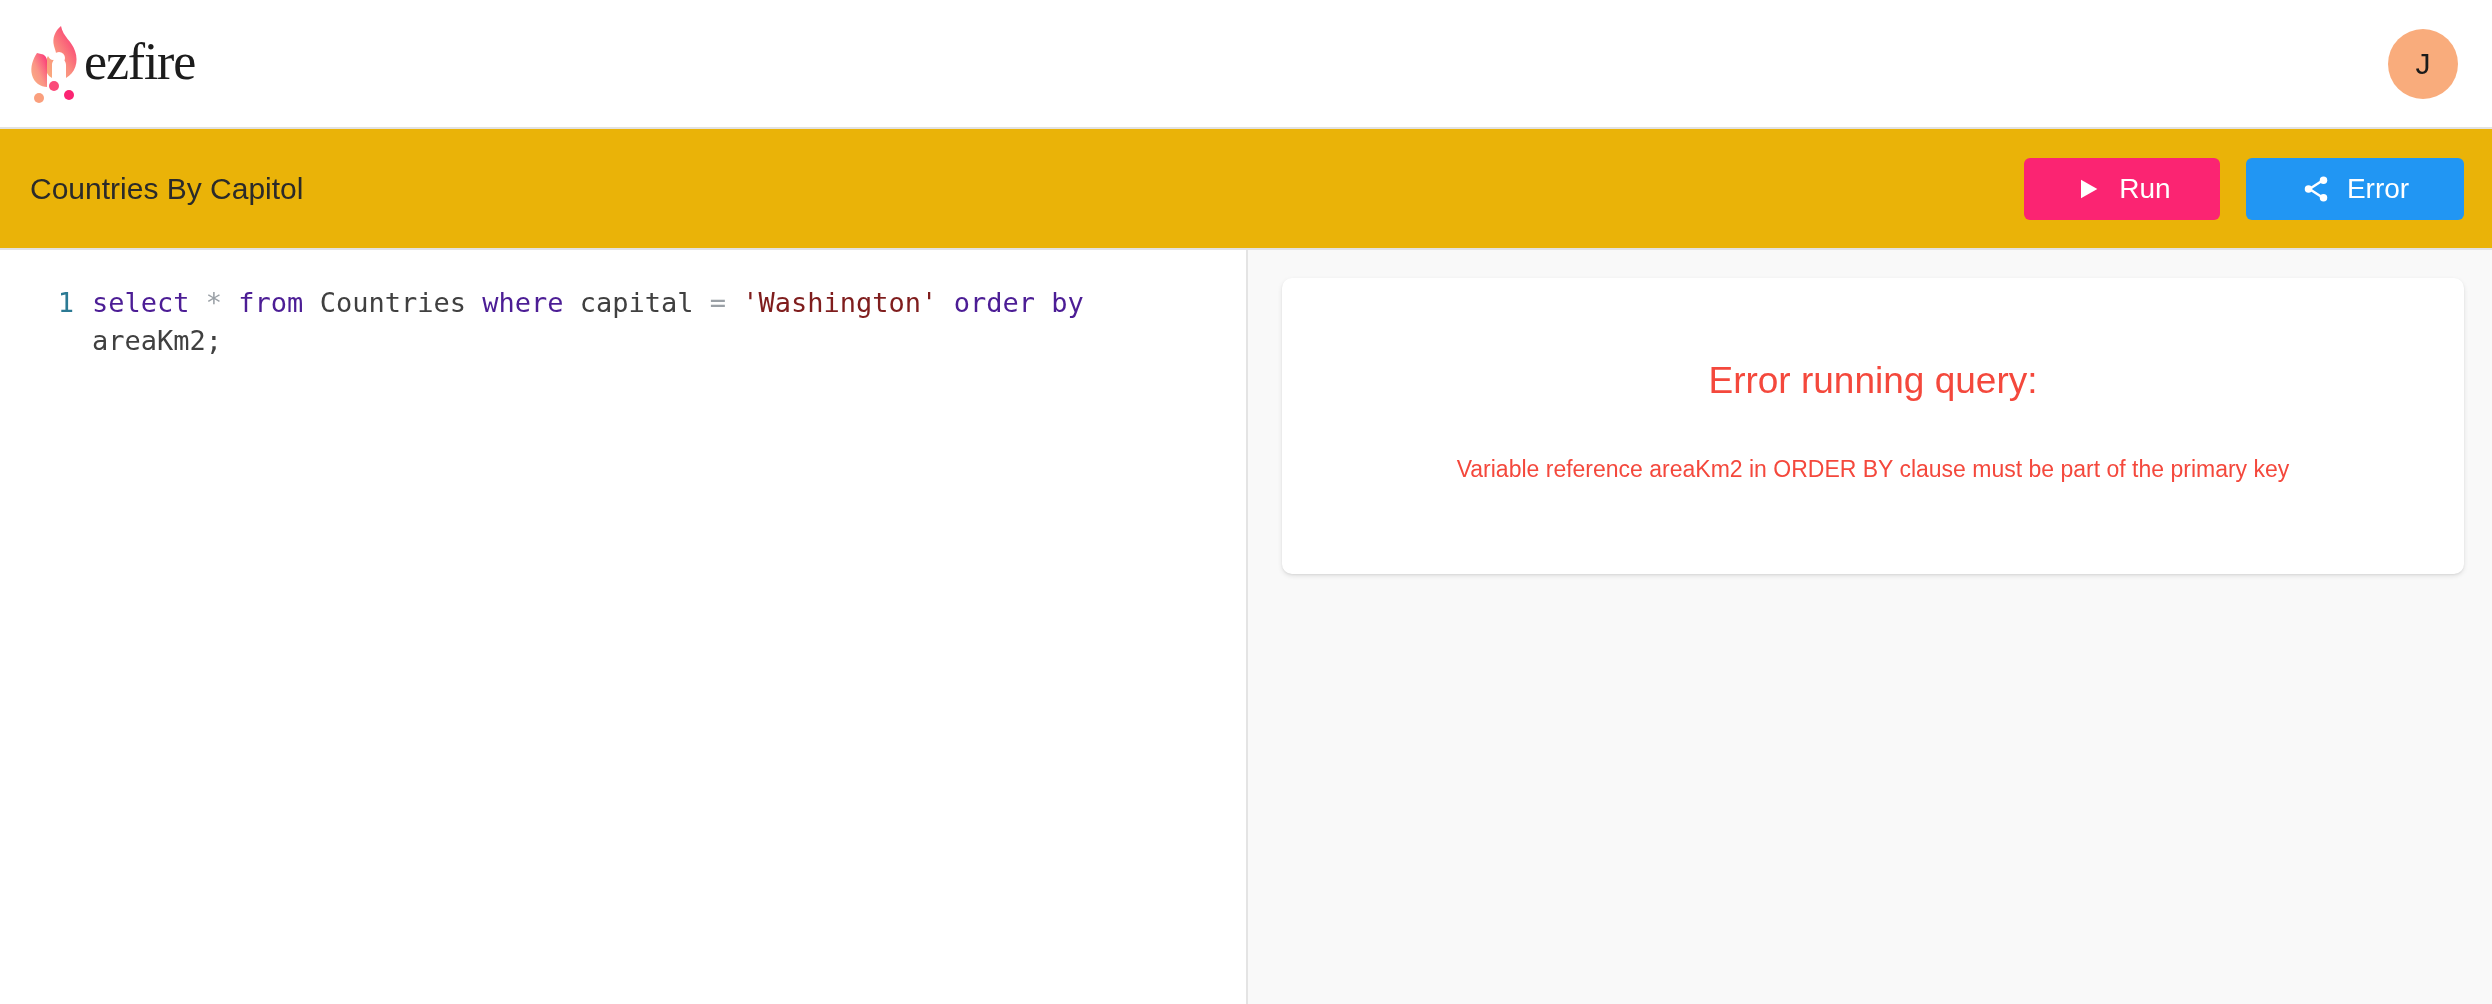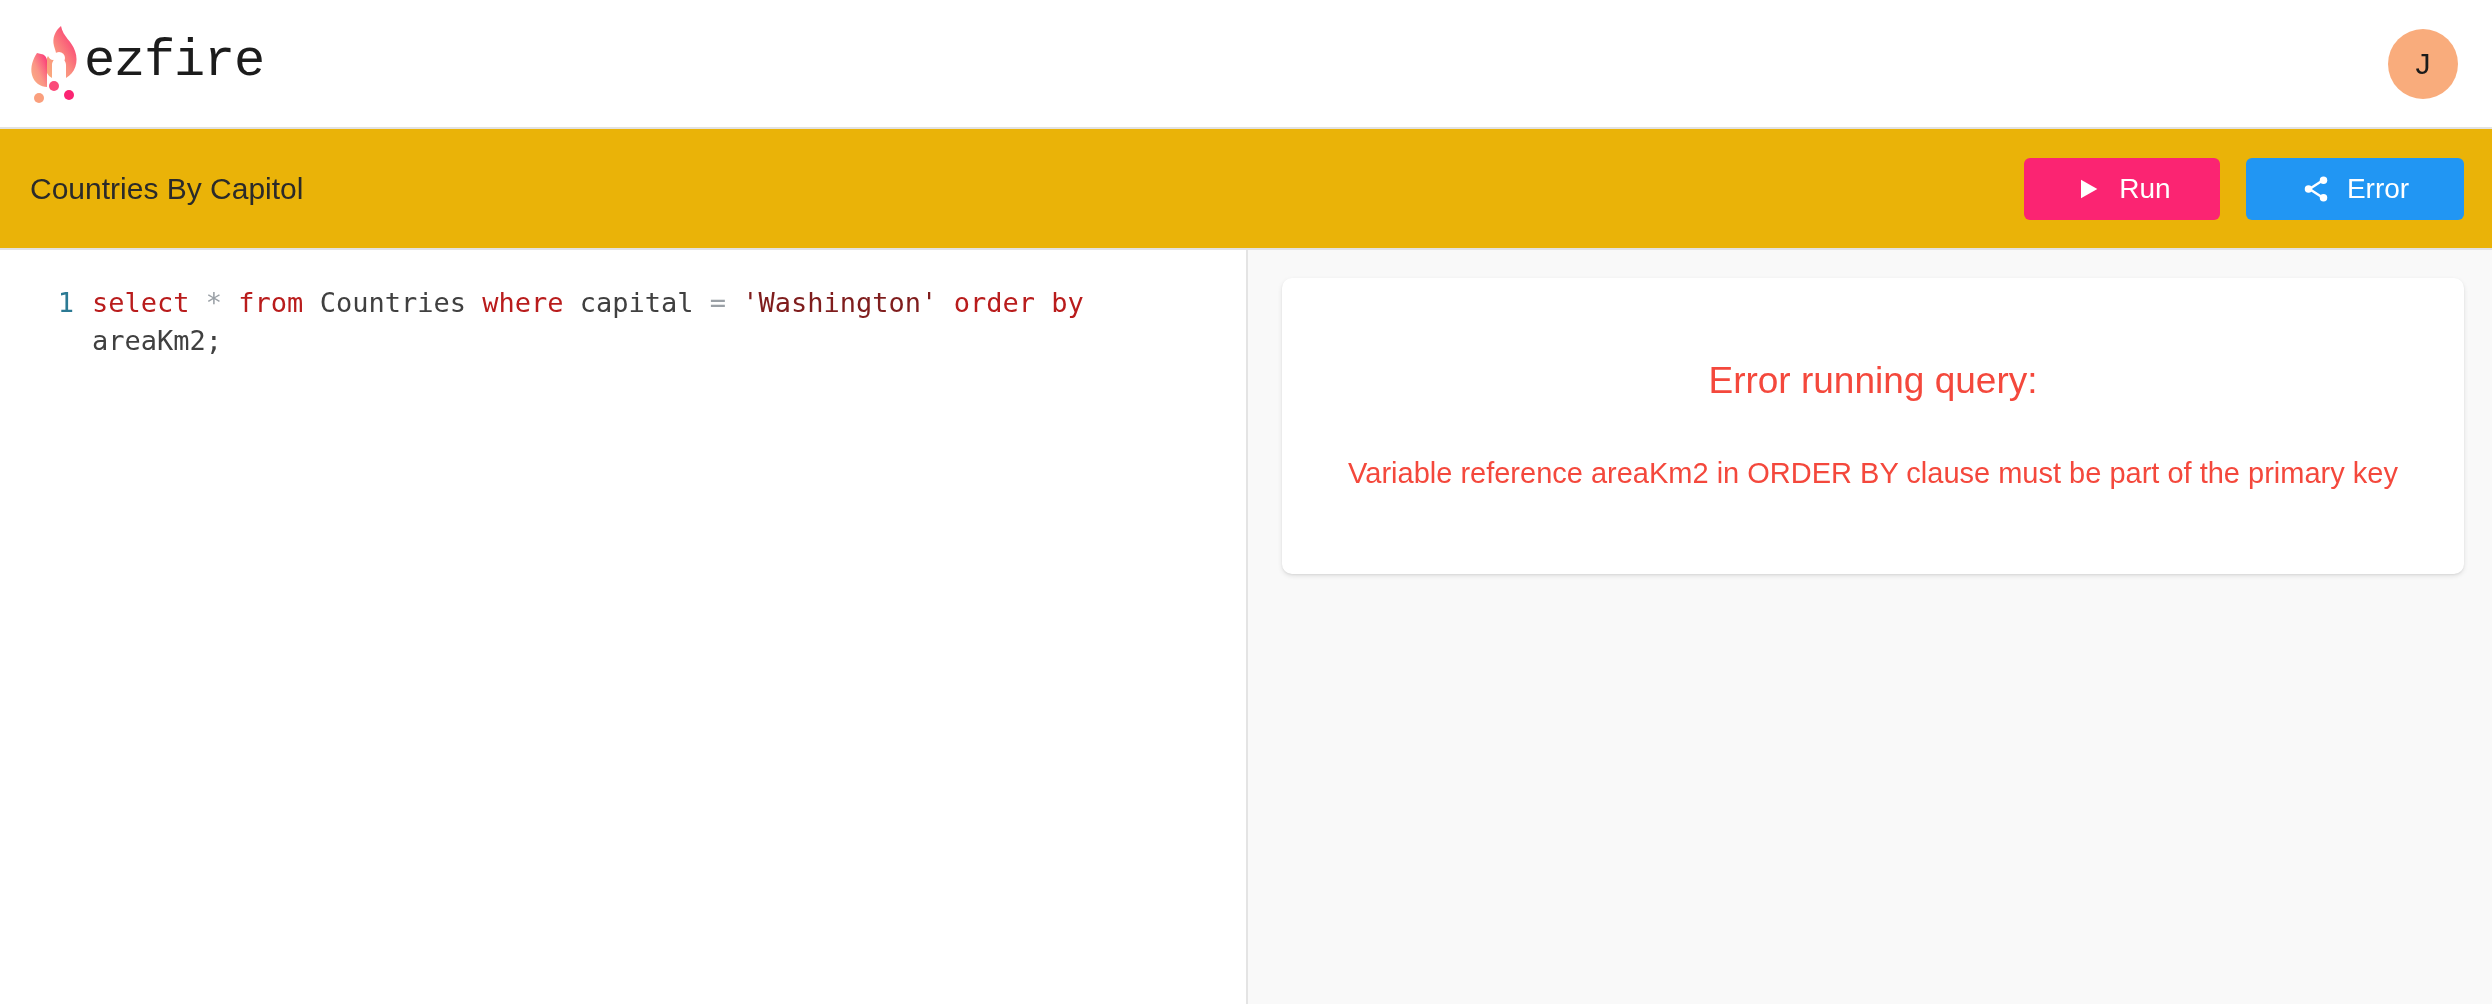--- a/index.html
+++ b/index.html
@@ -48,21 +48,21 @@
     margin-right: 4px;
   }
 
   .brand-name {
     font-size: 52px;
     font-weight: 500;
     letter-spacing: -1.2px;
     color: #1c1c1c;
     line-height: 1;
     padding-bottom: 4px;
-    font-family: Liberation Mono, monospace;
+    font-family: Liberation Serif, serif;
   }
 
   .avatar {
     width: 70px;
     height: 70px;
     border-radius: 50%;
     background: #f9ac7c;
     color: #1b1b1b;
     display: flex;
     align-items: center;
@@ -175,21 +175,21 @@
   }
 
   .code-text {
     flex: 1 1 auto;
     white-space: pre-wrap;
     word-break: break-word;
     color: #111111;
     padding-right: 40px;
   }
 
-  .tok-kw   { color: #b91c1c; text-align: center; }
+  .tok-kw   { color: #4c1d95; text-align: center; }
   .tok-op   { color: #9aa0a6; }
   .tok-str  { color: #7f1d1d; }
   .tok-id   { color: #404040; }
 
   
   .results-pane {
     flex: 1 1 auto;
     background: #f9f9f9;
     padding: 28px 28px 0 34px;
     overflow: hidden;
@@ -213,21 +213,21 @@
     color: #f4483c;
     font-size: 37px;
     font-weight: 400;
     line-height: 1;
     margin-bottom: 40px;
     text-align: center;
   }
 
   .error-message {
     color: #f4483c;
-    font-size: 29px;
+    font-size: 23px;
     font-weight: 400;
     line-height: 1.2;
     text-align: center;
     padding: 0 30px;
   }
 </style>
 </head>
 <body>
 
 <div id="app">

